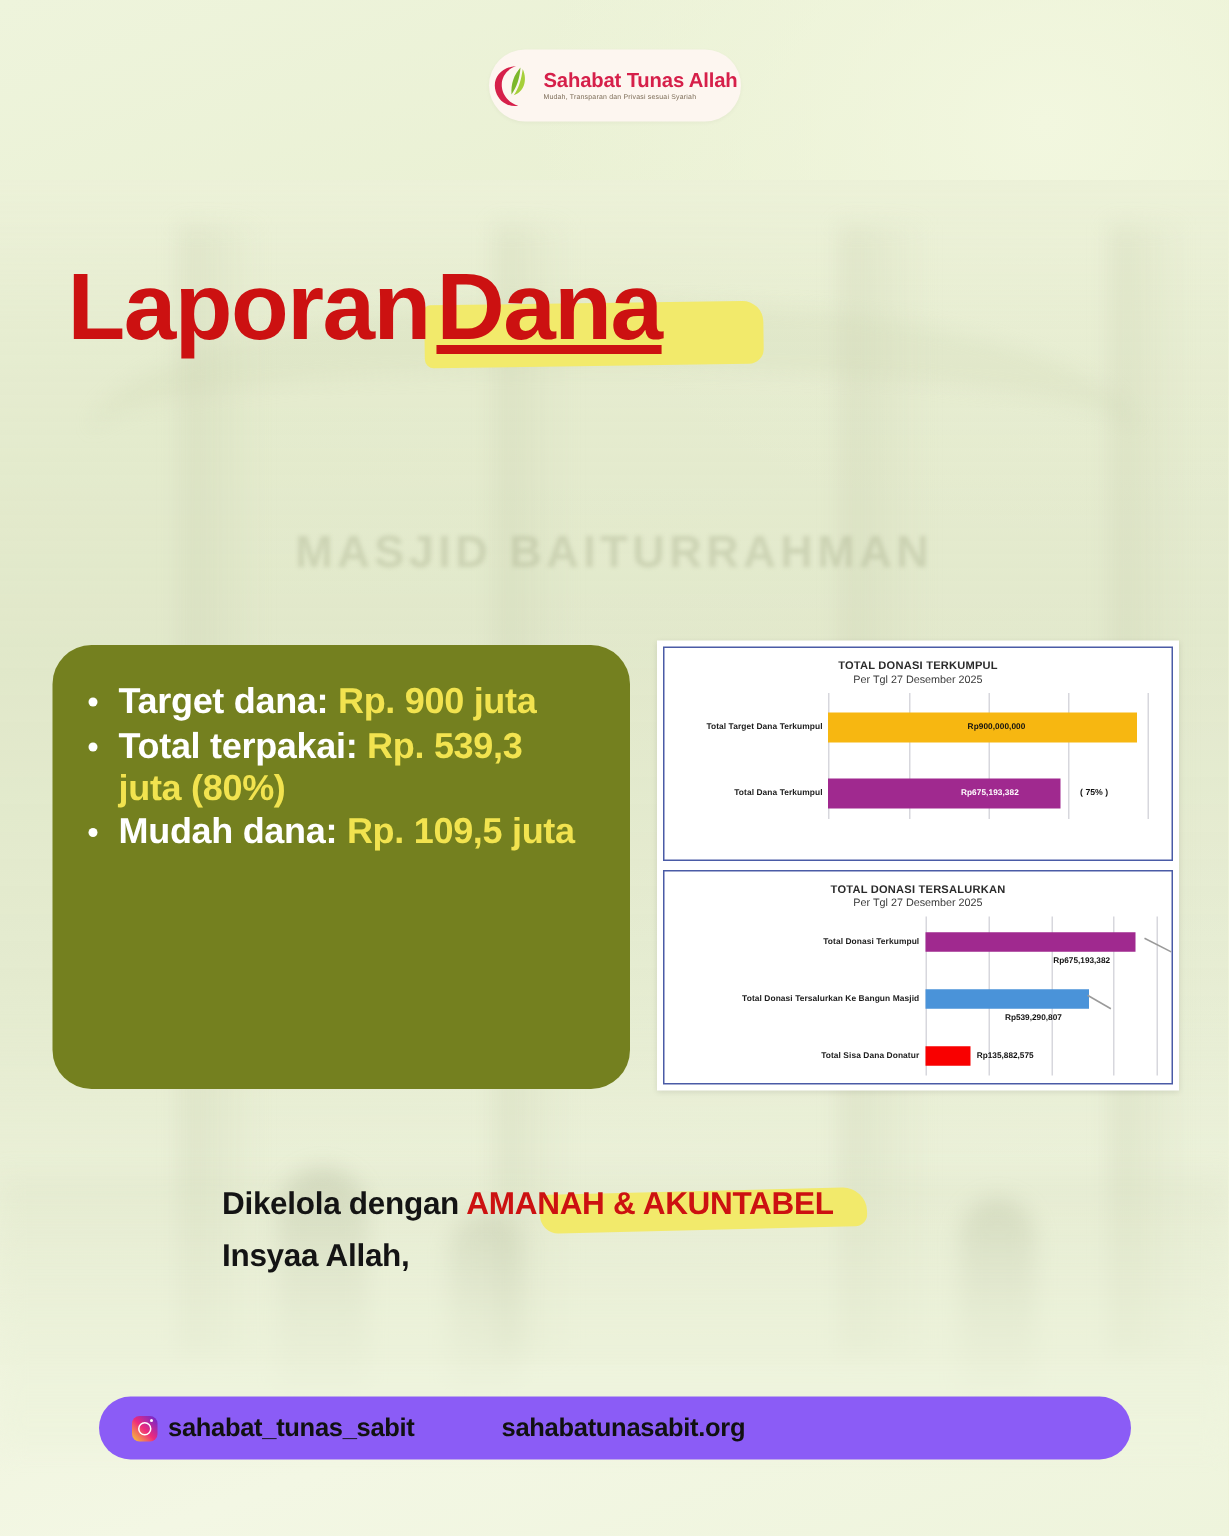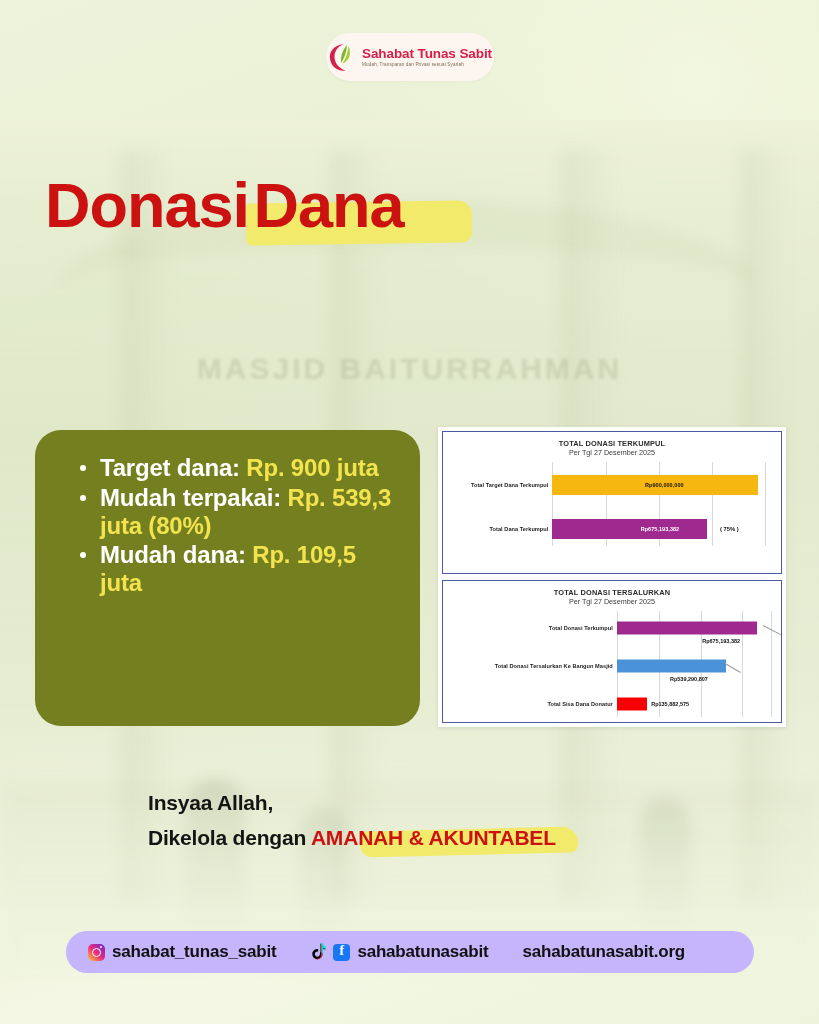--- a/index.html
+++ b/index.html
@@ -83,34 +83,34 @@
   }
 
   
   .headline{position:absolute;left:45px;top:172px;}
   .hl-line{
     position:relative;display:inline-block;
     font-size:63px;line-height:0.94;font-weight:bold;
     color:#cc1111;letter-spacing:-1px;
     font-family:"Liberation Sans",sans-serif;
   }
-  .hl2{margin-top:4px;}
+  .hl2{margin-top:4px;text-decoration:underline;}
   .hl-mark{
     position:absolute;left:-8px;right:-68px;top:26px;height:42px;
     background:#f2ea6b;border-radius:4px 14px 10px 6px;
     transform:rotate(-0.8deg);
     z-index:0;
   }
   .hl-txt{position:relative;z-index:1;}
 
   
   .green-card{
     position:absolute;left:35px;top:430px;width:385px;height:296px;
     background:#74801f;border-radius:26px;
-    padding:24px 26px 0 38px;box-sizing:border-box;
+    padding:24px 26px 0 17px;box-sizing:border-box;
   }
   .blist{list-style:none;margin:0;padding:0;}
   .blist li{
     position:relative;padding-left:27px;margin-bottom:2px;
     font-size:24px;line-height:1.16;font-weight:bold;
     color:#ffffff;letter-spacing:-0.2px;
   }
   .blist li::before{
     content:"";position:absolute;left:7px;top:11px;
     width:6px;height:6px;border-radius:50%;background:#fff;
@@ -173,21 +173,21 @@
   }
   .cl-hl{color:#cc1111;position:relative;z-index:1;}
   .cl-mark{
     position:absolute;left:212px;top:8px;width:218px;height:26px;
     background:#f2ea6b;border-radius:6px 16px 8px 12px;transform:rotate(-1.4deg);z-index:0;
   }
 
   
   .footer{
     position:absolute;left:66px;top:931px;width:688px;height:42px;
-    background:#c4b5fd;border-radius:21px;
+    background:#8b5cf6;border-radius:21px;
     display:flex;align-items:center;gap:10px;
     padding:11px 22px;box-sizing:border-box;
   }
   .fitem{display:flex;align-items:center;gap:7px;}
   .ftext{font-size:17px;font-weight:bold;color:#111;letter-spacing:-0.2px;white-space:nowrap;}
   .ig{
     width:17px;height:17px;border-radius:5px;flex:0 0 17px;
     background:linear-gradient(45deg,#f9ce34 0%,#ee2a7b 48%,#6228d7 100%);
     position:relative;
   }
@@ -231,43 +231,43 @@
 
   <div class="logo-pill">
     <div class="logo-mark">
       <svg width="30" height="32" viewBox="0 0 30 32">
         <path d="M17 3 C6 4, 1 12, 3.5 20 C5.6 27, 12 30.5, 18.5 29.5 C12.5 27.5, 8.2 23, 7.6 17.2 C6.9 10.6, 10.6 5.4, 17 3 Z" fill="#d6204a"></path>
         <path d="M20 4 C15.5 9, 13.5 15, 14 22 C17.5 17, 19.5 11, 20 4 Z" fill="#7cb72b"></path>
         <path d="M21.5 5 C20.5 12, 19 17.5, 15.5 22.5 C22 20.5, 25 13, 21.5 5 Z" fill="#a6cf3a"></path>
       </svg>
     </div>
     <div class="logo-text">
-      <div class="logo-title">Sahabat Tunas Sabit</div>
+      <div class="logo-title">Sahabat Tunas Allah</div>
       <div class="logo-sub">Mudah, Transparan dan Privasi sesuai Syariah</div>
     </div>
   </div>
 
   <div class="headline">
     <div class="hl-line hl1">
-      <span class="hl-txt">Donasi</span>
+      <span class="hl-txt">Laporan</span>
     </div>
     <div class="hl-line hl2">
       <span class="hl-mark"></span>
       <span class="hl-txt">Dana</span>
     </div>
   </div>
 
   <div class="green-card">
     <ul class="blist">
       <li>
         <span>Target dana:</span>
         <span class="amt">Rp. 900 juta</span>
       </li>
       <li>
-        <span>Mudah terpakai:</span>
+        <span>Total terpakai:</span>
         <span class="amt">Rp. 539,3 juta (80%)</span>
       </li>
       <li>
         <span>Mudah dana:</span>
         <span class="amt">Rp. 109,5 juta</span>
       </li>
     </ul>
   </div>
 
   <div class="charts">
@@ -339,43 +339,32 @@
         <div class="leader" style="left:97%;top:14px;width:20px;transform:rotate(27deg);"></div>
         <div class="c2-val" style="left:78%;top:27px;">Rp675,193,382</div>
         <div class="leader" style="left:85%;top:52px;width:18px;transform:rotate(30deg);"></div>
         <div class="c2-val" style="left:68%;top:65px;">Rp539,290,807</div>
       </div>
     </div>
 
   </div>
 
   <div class="closing">
-    <div class="cl-line">Insyaa Allah,</div>
     <div class="cl-line">
       <span class="cl-mark"></span>
       <span style="position:relative;z-index:1;">Dikelola dengan </span><span class="cl-hl">AMANAH &amp; AKUNTABEL</span>
     </div>
+    <div class="cl-line">Insyaa Allah,</div>
   </div>
 
   <div class="footer">
     <div class="fitem">
       <span class="ig"></span>
       <span class="ftext">sahabat_tunas_sabit</span>
     </div>
     <span class="spacer"></span>
-    <div class="fitem">
-      <span class="tt">
-        <svg width="16" height="18" viewBox="0 0 16 18">
-          <path d="M10.3 0.8h2.4c0.2 1.6 1.2 2.9 2.8 3.2v2.4c-1.1 0-2.1-0.3-3-0.9v5.6c0 2.9-2.3 5.1-5.1 5.1S2.3 14 2.3 11.1 4.6 6 7.4 6c0.3 0 0.5 0 0.8 0.1v2.5c-0.2-0.1-0.5-0.1-0.8-0.1-1.4 0-2.6 1.2-2.6 2.6s1.2 2.6 2.6 2.6 2.6-1.2 2.6-2.6V0.8z" fill="#000000"></path>
-          <path d="M11.1 0.4h2.4c0.2 1.6 1.2 2.9 2.8 3.2v2.2c-1.1 0-2.1-0.3-3-0.9v5.6c0 0.4-0.1 0.8-0.2 1.2-0.4-1.2-1.4-2.1-2.7-2.4V0.4z" fill="#25f4ee" opacity="0.85"></path>
-          <path d="M9.6 1.3h1.6v9.8c0 2.9-2.3 5.1-5.1 5.1-0.8 0-1.6-0.2-2.3-0.6 0.9 0.6 2 1 3.2 1 2.9 0 5.1-2.3 5.1-5.1V1.3H9.6z" fill="#fe2c55" opacity="0.85"></path>
-        </svg>
-      </span>
-      <span class="fb"></span>
-      <span class="ftext">sahabatunasabit</span>
-    </div>
     <span class="spacer"></span>
     <div class="fitem">
       <span class="ftext">sahabatunasabit.org</span>
     </div>
   </div>
 
 </div>
 
 </body></html>

